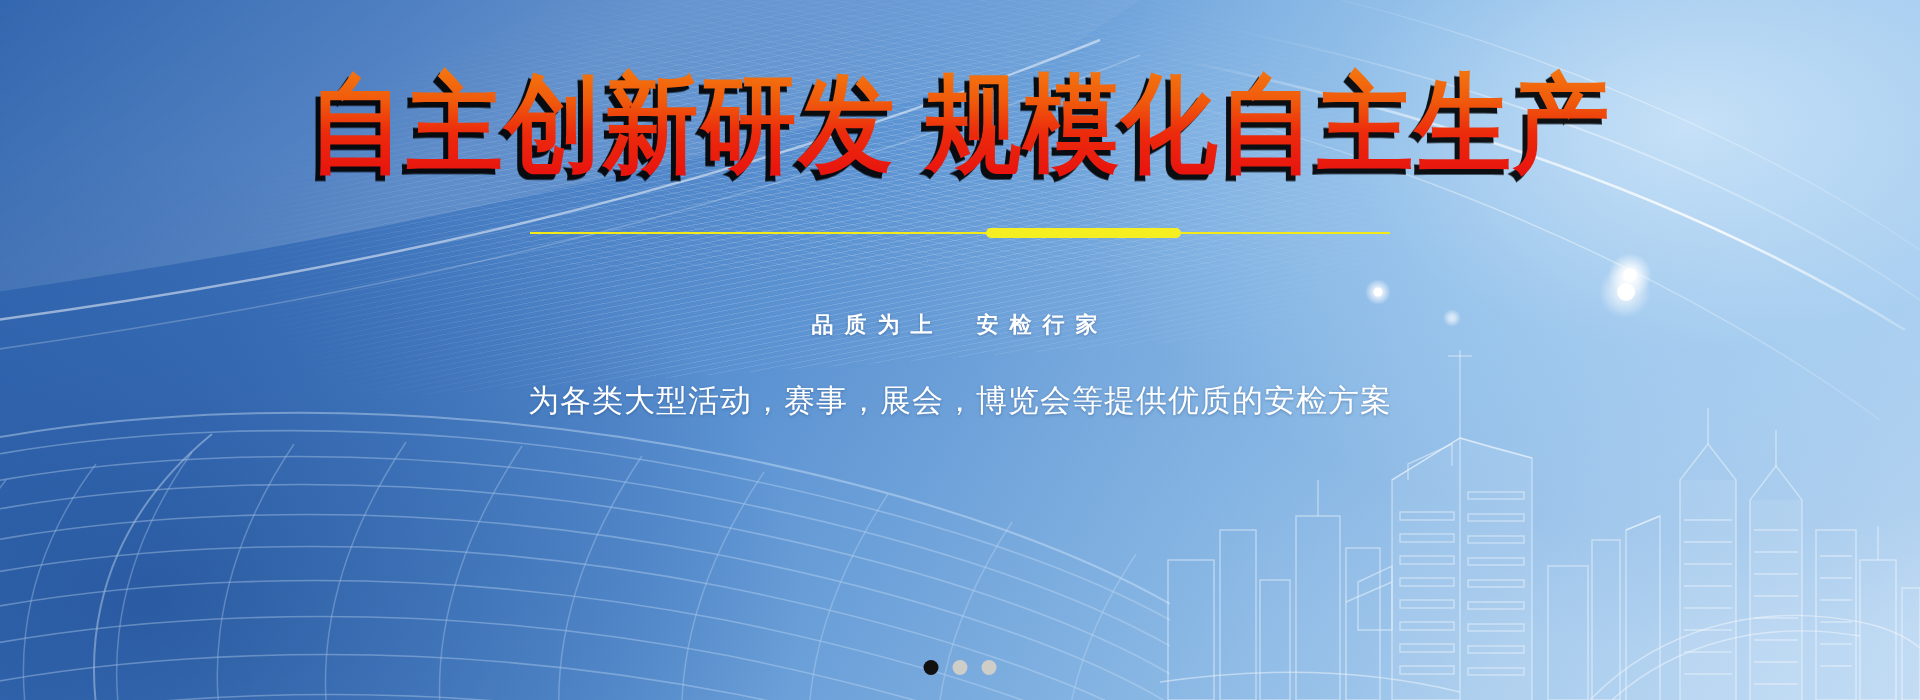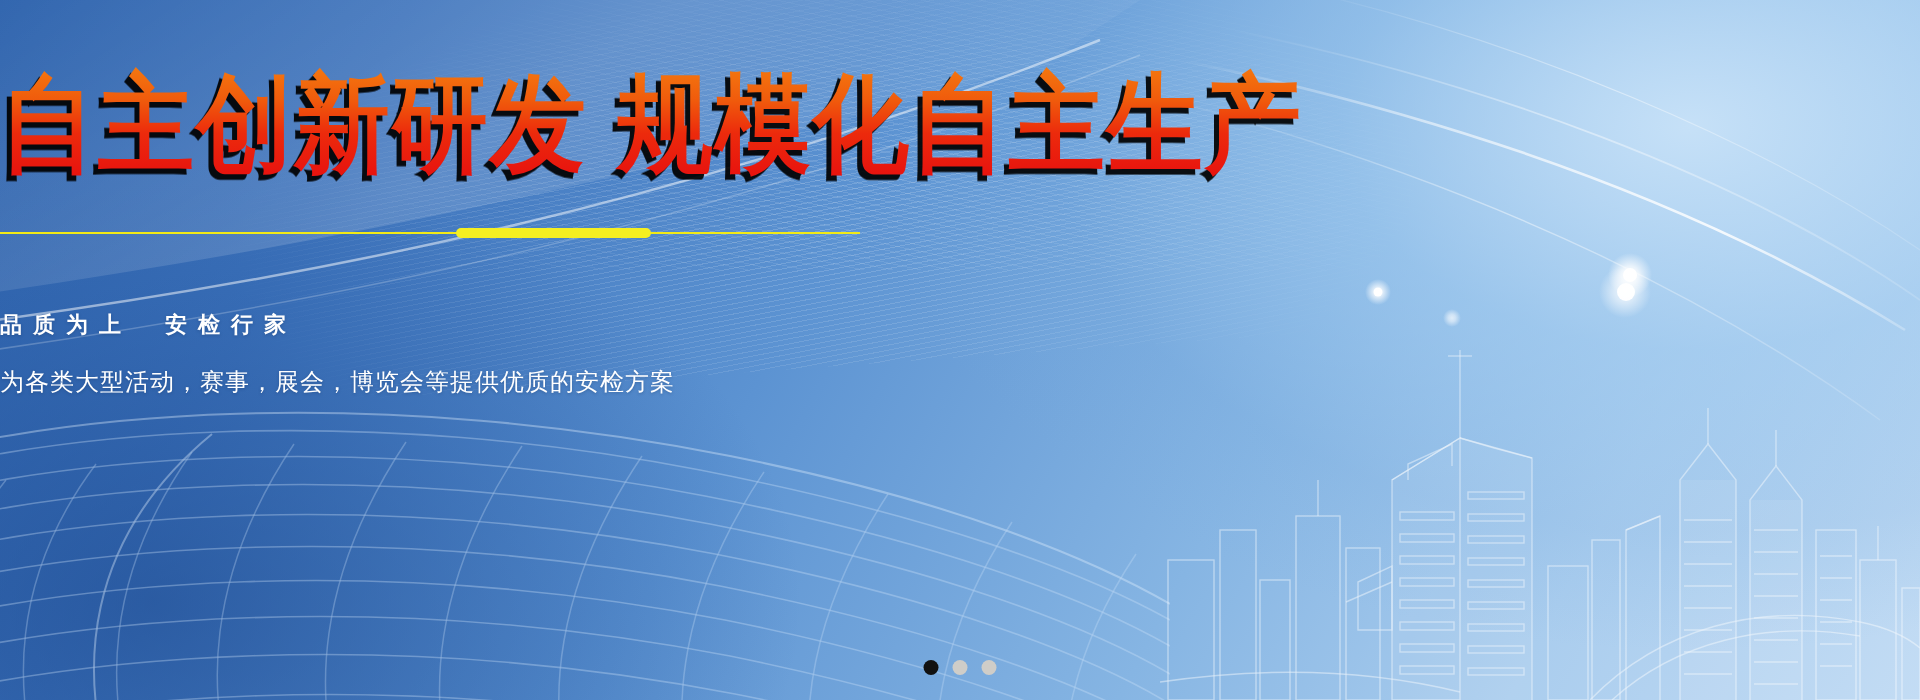--- a/index.html
+++ b/index.html
@@ -67,21 +67,21 @@
   
   .city {
     position:absolute; right:0; bottom:0;
     width:760px; height:470px;
     opacity:.78;
   }
 
   
   .content {
     position:absolute; inset:0;
-    display:flex; flex-direction:column; 
+    display:flex; flex-direction:column; align-items:center;
   }
 
   .headline {
     margin-top:66px;
     font-size:96px;
     font-weight:bold;
     letter-spacing:2px;
     line-height:1.08;
     white-space:nowrap;
     background:linear-gradient(180deg,#f4780f 0%, #f05a0c 30%, #ec2a0c 58%, #e70f0f 100%);
@@ -115,22 +115,22 @@
     margin-top:72px;
     font-size:22px;
     font-weight:bold;
     color:#ffffff;
     letter-spacing:11px;
     white-space:nowrap;
     text-shadow:0 1px 3px rgba(20,50,95,0.35);
   }
 
   .subtext {
-    margin-top:26px;
-    font-size:24px;
+    margin-top:40px;
+    font-size:31px;
     color:#ffffff;
     letter-spacing:1px;
     white-space:nowrap;
     text-shadow:0 1px 3px rgba(20,50,95,0.35);
   }
 
   .dots {
     position:absolute;
     left:50%; transform:translateX(-50%);
     top:660px;

